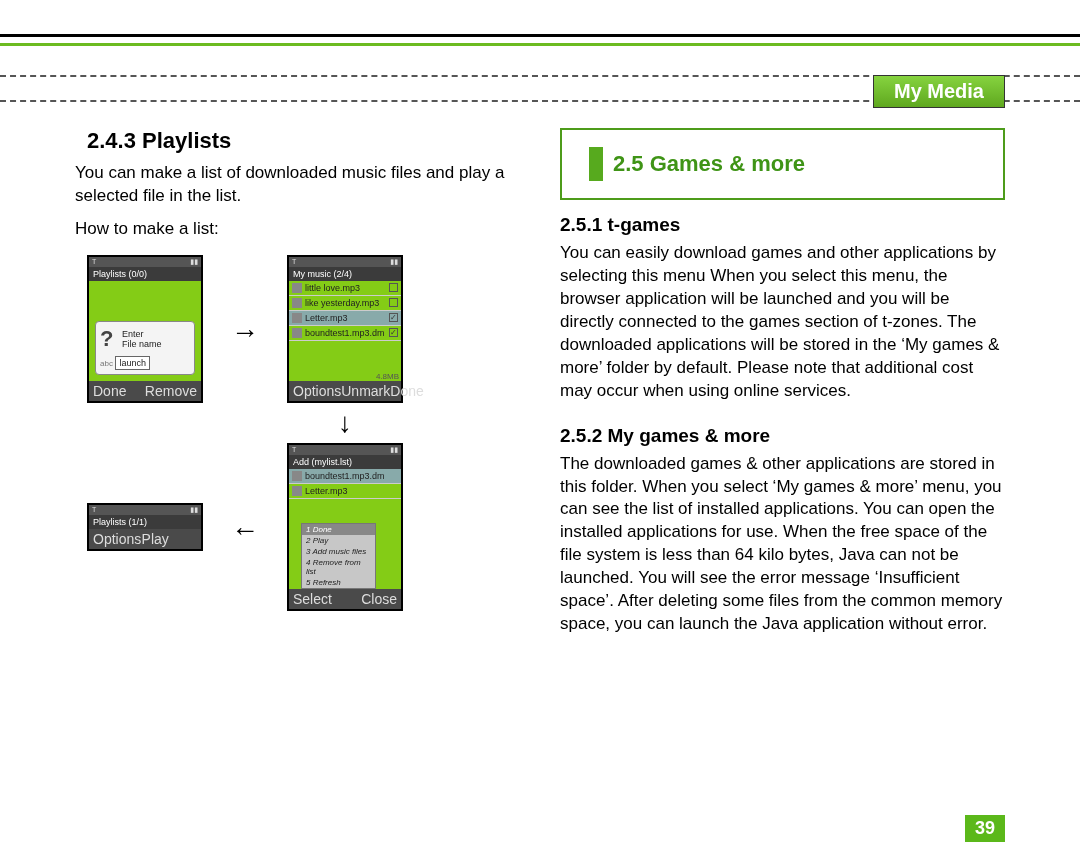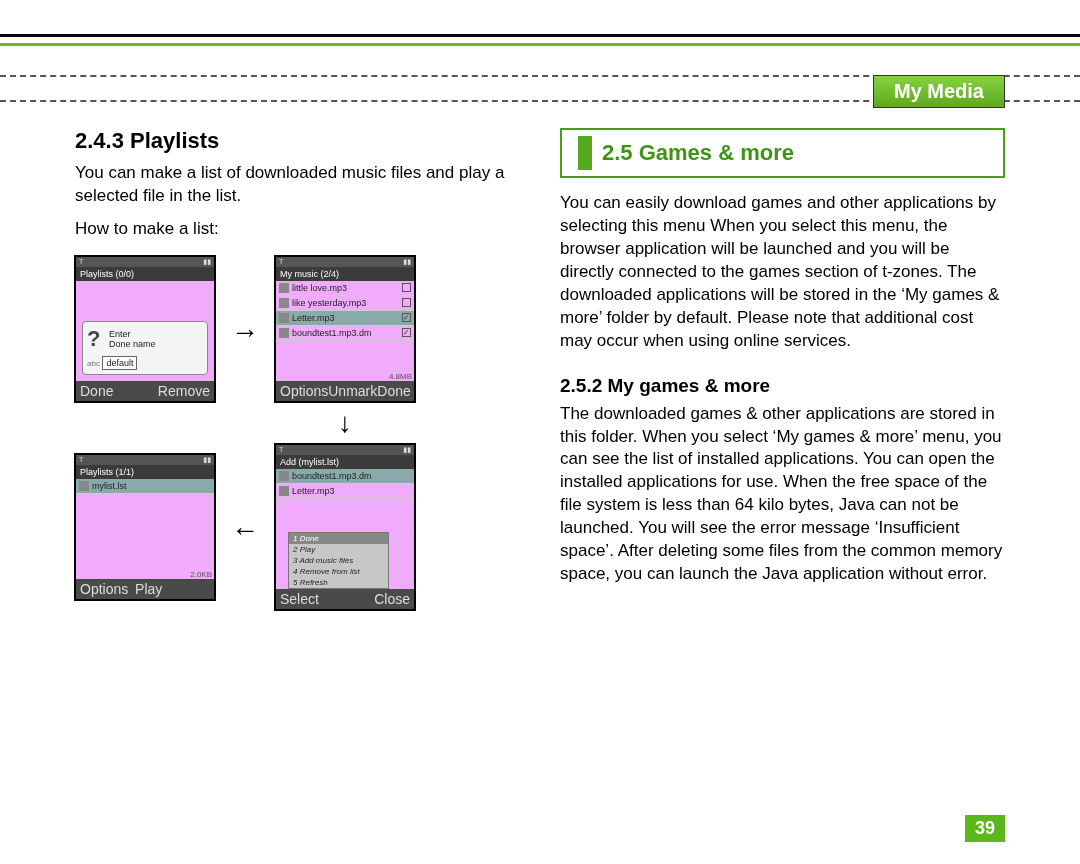--- a/index.html
+++ b/index.html
@@ -39,54 +39,54 @@
     border: 1px solid #333;
     z-index: 5;
   }
   .content {
     position: absolute;
     top: 128px; left: 75px; right: 75px; bottom: 40px;
     display: flex;
     gap: 40px;
   }
   .col { flex: 1; }
-  h2.section { font-size: 22px; font-weight: bold; margin-bottom: 8px; }
+  h2.section { font-size: 22px; font-weight: bold; margin-bottom: 8px; margin-left: 12px; }
   p.body { font-size: 17px; line-height: 1.35; margin-bottom: 10px; }
   .games-banner {
     border: 2px solid #4d9c1a;
-    padding: 6px;
+    padding: 17px;
     margin-bottom: 14px;
     display: flex;
     align-items: stretch;
   }
   .games-banner .bar1 { width: 10px; background:#fff; }
   .games-banner .bar2 { width: 14px; background:#57aa1e; }
   .games-banner .label {
     flex:1; background:#fff; color:#3f9416;
     font-weight:bold; font-size:22px; padding:4px 10px;
   }
   h3.sub { font-size: 19px; font-weight: bold; margin-bottom: 6px; margin-top:6px; }
   .screens {
     display: grid;
     grid-template-columns: 140px 60px 140px;
     grid-template-rows: auto 40px auto;
     margin-top: 14px;
     align-items: center;
     justify-items: center;
   }
   .phone {
-    width: 142px;
+    width: 116px;
     border: 2px solid #000;
     background: #fff;
     font-size: 9px;
     color: #222;
   }
   .ph-status { background:#555; height:10px; display:flex; justify-content:space-between; color:#ddd; font-size:7px; padding:0 3px; line-height:10px;}
   .ph-title  { background:#3b3b3b; color:#fff; padding:2px 4px; font-size:9px; }
-  .ph-body   { min-height: 100px; background:#f0abfc; position:relative; }
+  .ph-body   { min-height: 100px; background:#84cc16; position:relative; }
   .ph-soft   { background:#4a4a4a; color:#ddd; display:flex; justify-content:space-between; padding:2px 4px; font-size:14px; }
   .ph-soft.three span { flex:1; text-align:center; }
   .ph-soft.three span:first-child{text-align:left}
   .ph-soft.three span:last-child{text-align:right}
   .dialog { position:absolute; left:6px; right:6px; bottom:6px; background:#f4f4f4; border:1px solid #888; border-radius:4px; padding:4px; }
   .dialog .qmark { font-size:22px; font-weight:bold; display:inline-block; vertical-align:middle; color:#444;}
   .dialog .lines { display:inline-block; margin-left:6px; vertical-align:middle;}
   .dialog .input { border:1px solid #666; background:#fff; padding:1px 3px; margin-top:4px; display:inline-block;}
   .row { border-bottom:1px solid #ccc; padding:2px 3px; display:flex; align-items:center; gap:3px;}
   .row .icn { width:10px;height:10px;background:#888;display:inline-block;}
@@ -128,25 +128,25 @@
         <div class="ph-status">
             <span>T</span>
             <span>▮▮</span>
           </div>
         <div class="ph-title">Playlists (0/0)</div>
         <div class="ph-body">
           <div class="dialog">
             <span class="qmark">?</span>
             <span class="lines">
               <div>Enter</div>
-              <div>Done name</div>
+              <div>File name</div>
             </span>
             <div>
               <span style="font-size:8px;color:#777;">abc</span>
-              <span class="input">default</span>
+              <span class="input">launch</span>
             </div>
           </div>
         </div>
         <div class="ph-soft">
           <span>Done</span>
           <span>Remove</span>
         </div>
       </div>
 
       <div class="arrow right"></div>
@@ -190,27 +190,20 @@
       <div></div>
       <div></div>
       <div class="arrow down"></div>
 
       <div class="phone">
         <div class="ph-status">
             <span>T</span>
             <span>▮▮</span>
           </div>
         <div class="ph-title">Playlists (1/1)</div>
-        <div class="ph-body" id="s3body">
-            <div class="row sel">
-              <span class="icn"></span>
-              <span>mylist.lst</span>
-            </div>
-          <div class="size">2.0KB</div>
-        </div>
         <div class="ph-soft three">
           <span>Options</span>
           <span>Play</span>
           <span></span>
         </div>
       </div>
 
       <div class="arrow left"></div>
 
       <div class="phone">
@@ -243,19 +236,20 @@
       </div>
     </div>
   </div>
 
   <div class="col">
     <div class="games-banner">
       <div class="bar1"></div>
         <div class="bar2"></div>
       <div class="label">2.5 Games &amp; more</div>
     </div>
+    <h3 class="sub">2.5.1 t-games</h3>
     <p class="body">You can easily download games and other applications by selecting this menu When you select this menu, the browser application will be launched and you will be directly connected to the games section of t-zones. The downloaded applications will be stored in the ‘My games &amp; more’ folder by default. Please note that additional cost may occur when using online services.</p>
     <h3 class="sub" style="margin-top:22px">2.5.2 My games &amp; more</h3>
     <p class="body">The downloaded games &amp; other applications are stored in this folder. When you select ‘My games &amp; more’ menu, you can see the list of installed applications. You can open the installed applications for use. When the free space of the file system is less than 64 kilo bytes, Java can not be launched. You will see the error message ‘Insufficient space’. After deleting some files from the common memory space, you can launch the Java application without error.</p>
   </div>
 </div>
 
 <div class="page-num">39</div>
 
 </body></html>

